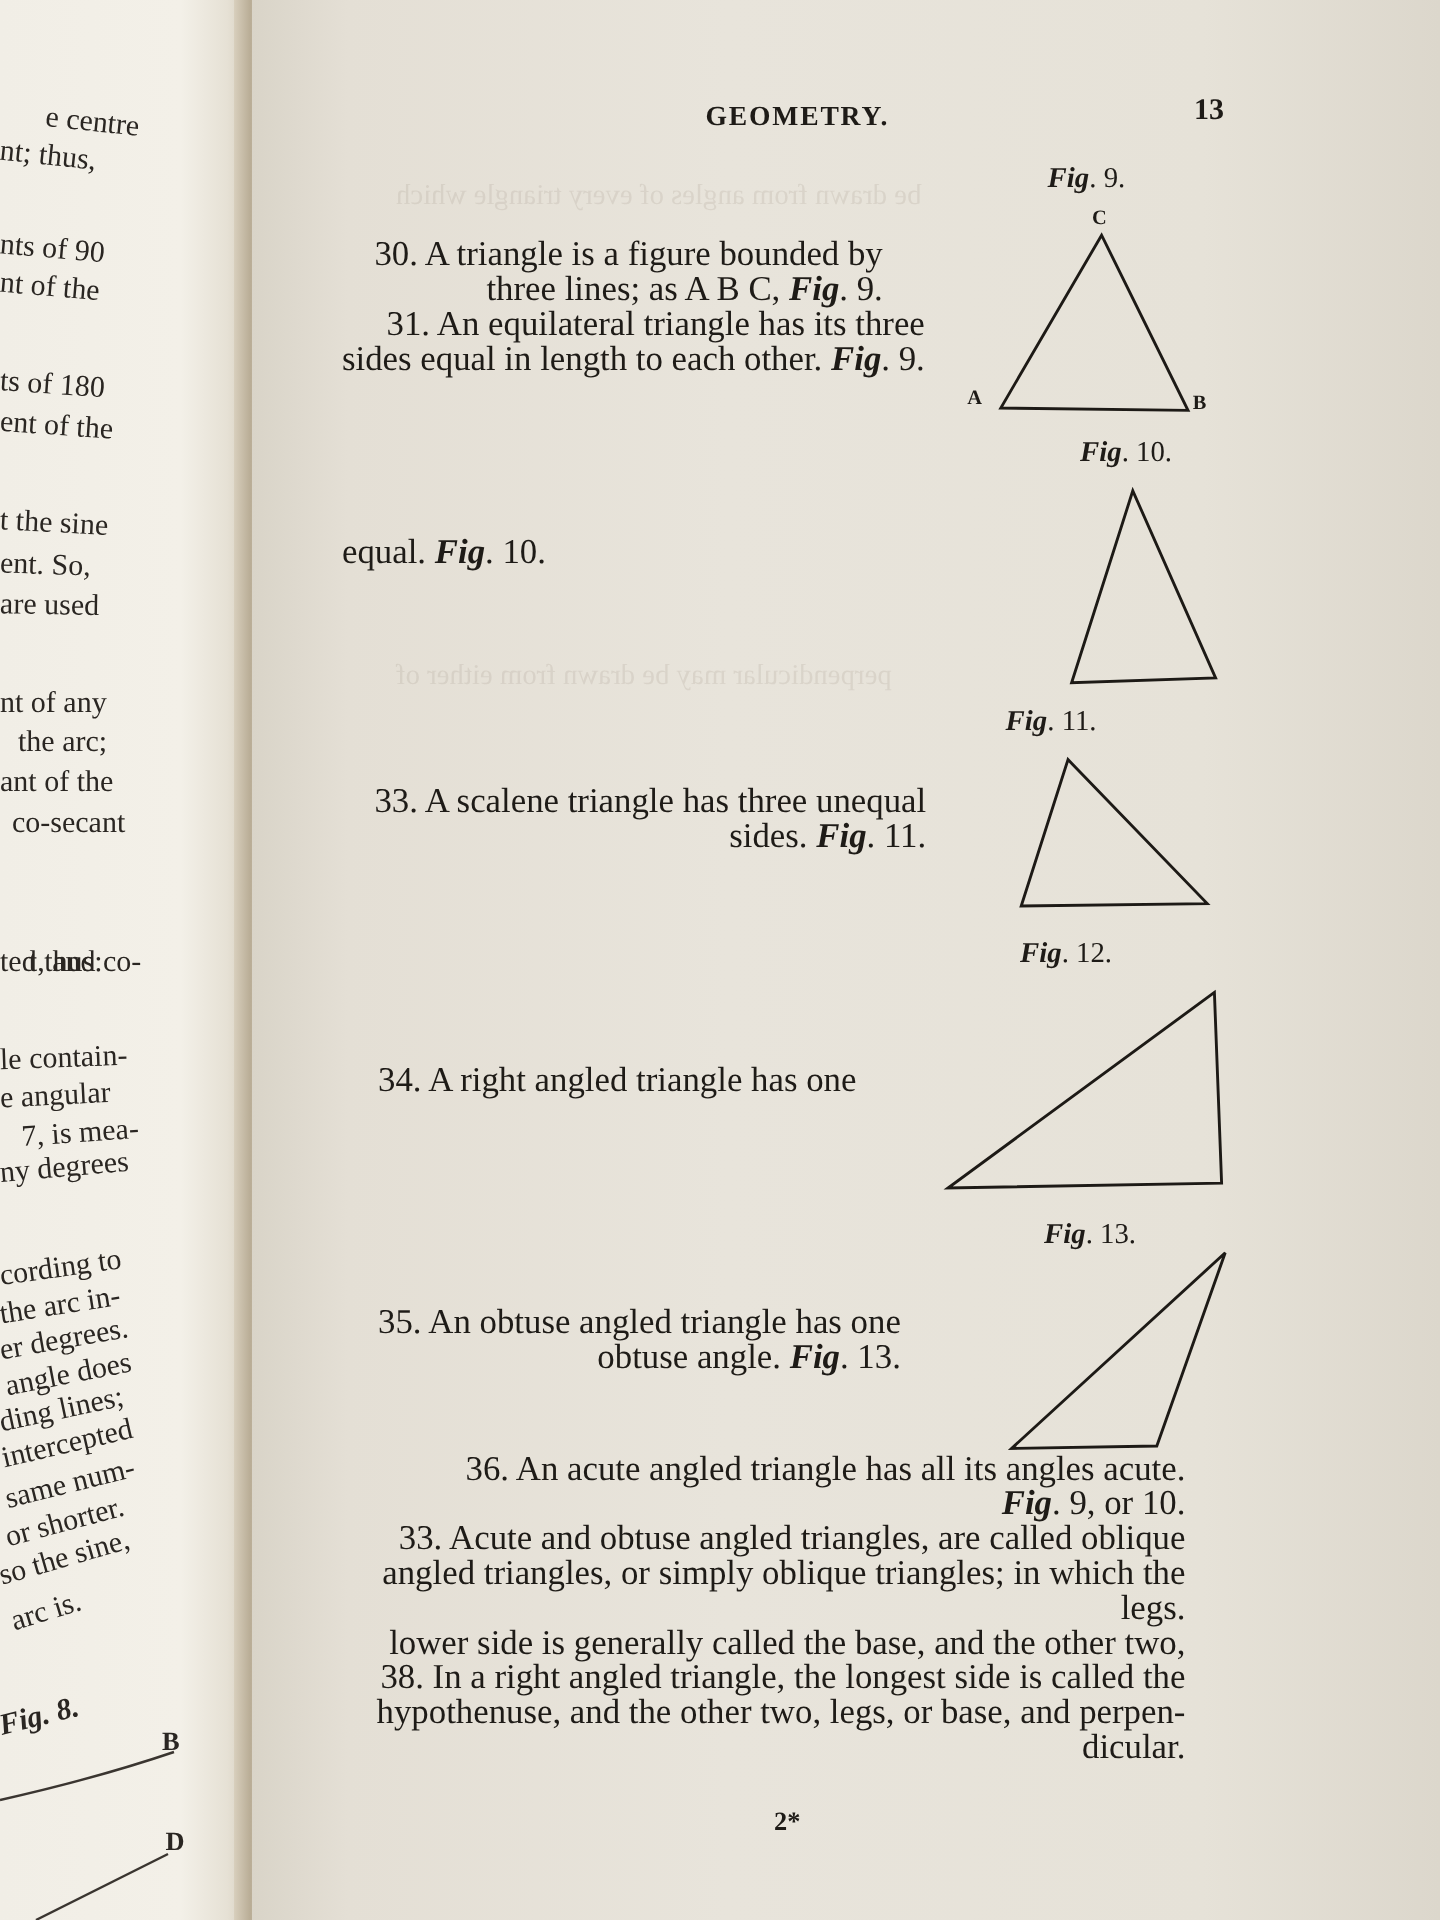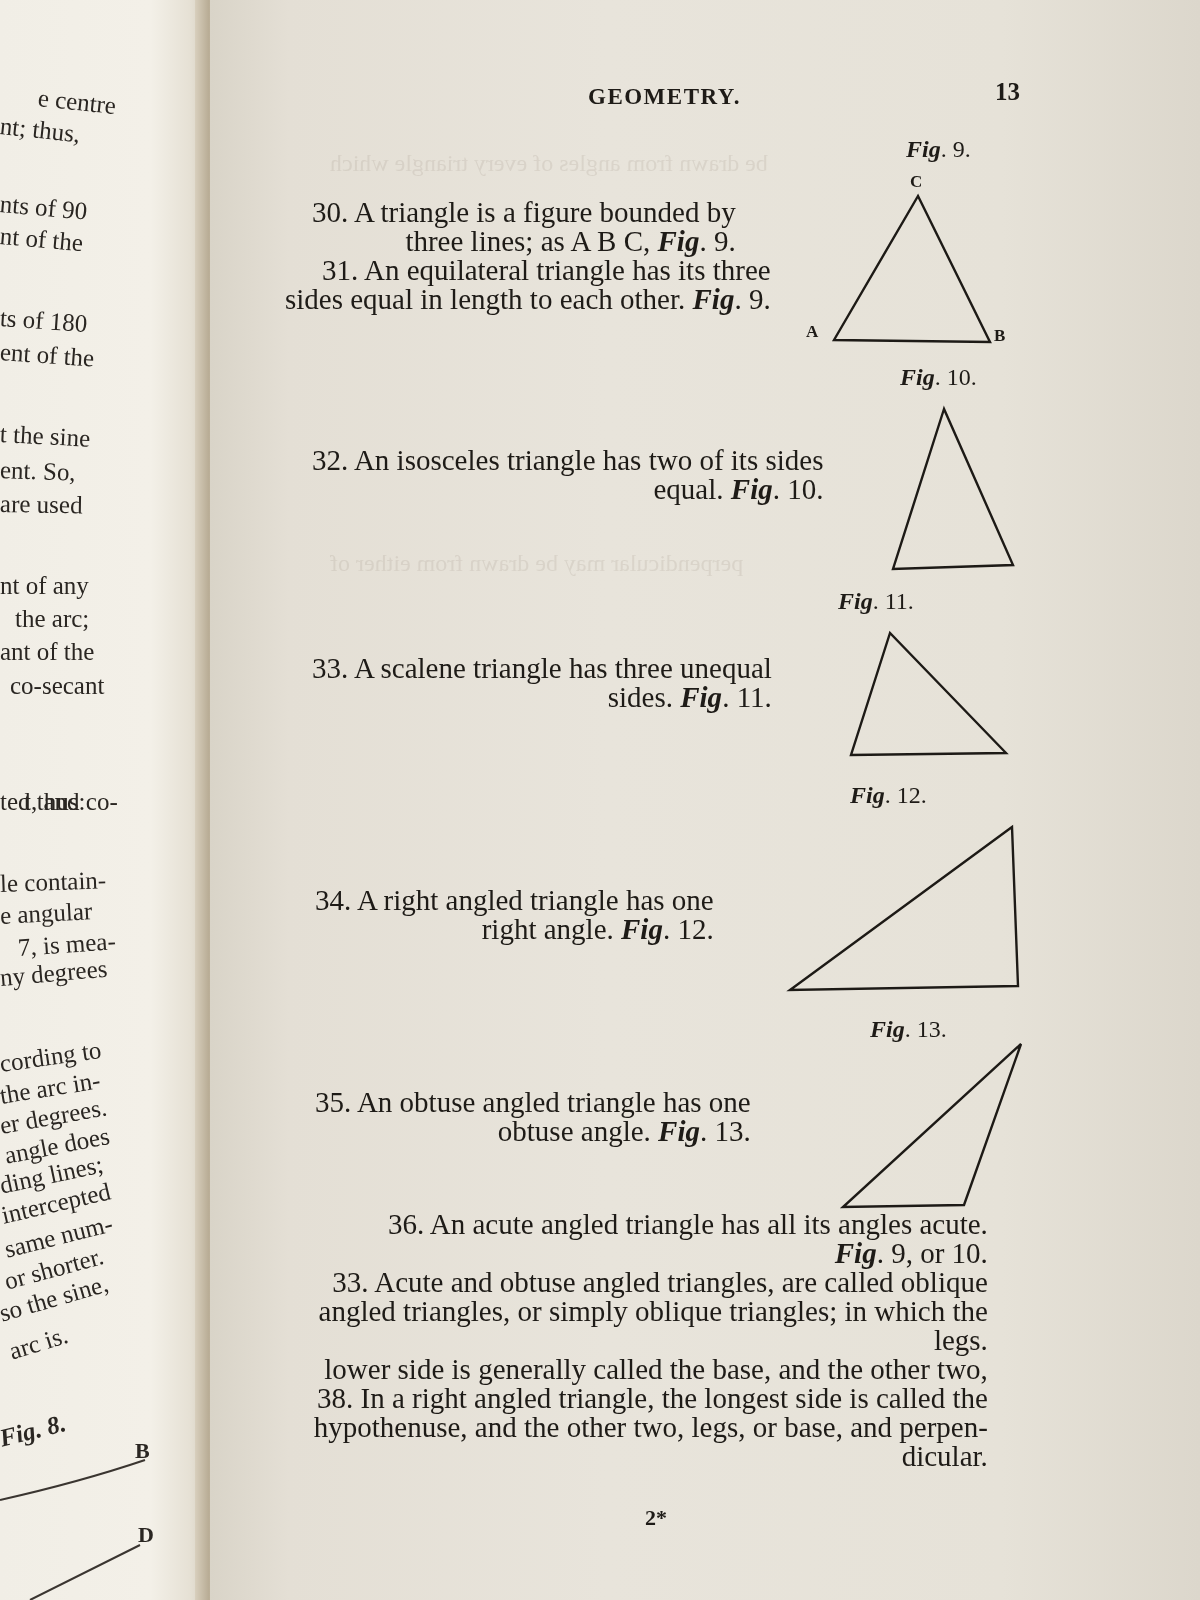--- a/index.html
+++ b/index.html
@@ -109,49 +109,47 @@
 <div id="paragraphs">
     <div class="text-block" style="left: 285px; top: 198px;">
       <span class="text-line indent"><span>30. A triangle is a figure bounded by</span></span>
       <span class="text-line"><span>three lines;  as A B C, </span><span class="fig-ref">Fig</span><span>. 9.</span></span>
     </div>
     <div class="text-block" style="left: 285px; top: 256px;">
       <span class="text-line indent"><span>31. An equilateral triangle has its three</span></span>
       <span class="text-line"><span>sides equal in length to each other. </span><span class="fig-ref">Fig</span><span>. 9.</span></span>
     </div>
     <div class="text-block" style="left: 285px; top: 446px;">
-      <span class="text-line indent"><span>32. An isosceles triangle has two of its sides</span></span>
       <span class="text-line"><span>equal.   </span><span class="fig-ref">Fig</span><span>. 10.</span></span>
     </div>
     <div class="text-block" style="left: 285px; top: 654px;">
       <span class="text-line indent"><span>33. A scalene triangle has three  unequal</span></span>
       <span class="text-line"><span>sides.   </span><span class="fig-ref">Fig</span><span>. 11.</span></span>
     </div>
     <div class="text-block" style="left: 288px; top: 886px;">
       <span class="text-line indent"><span>34. A right angled triangle  has one</span></span>
-      <span class="text-line"><span>right angle.   </span><span class="fig-ref">Fig</span><span>. 12.</span></span>
     </div>
     <div class="text-block" style="left: 288px; top: 1088px;">
       <span class="text-line indent"><span>35. An obtuse angled triangle has one</span></span>
       <span class="text-line"><span>obtuse angle.   </span><span class="fig-ref">Fig</span><span>. 13.</span></span>
     </div>
     <div class="text-block" style="left: 290px; top: 1210px;">
       <span class="text-line indent"><span>36. An acute angled triangle has all its angles acute.</span></span>
       <span class="text-line"><span></span><span class="fig-ref">Fig</span><span>. 9, or 10.</span></span>
       <span class="text-line indent"><span>33. Acute and obtuse angled triangles, are called oblique</span></span>
       <span class="text-line"><span>angled triangles, or simply oblique triangles; in which the</span></span>
       <span class="text-line"><span>legs.</span></span>
       <span class="text-line"><span>lower side is generally called the base, and the other two,</span></span>
       <span class="text-line indent"><span>38. In a right angled triangle, the longest side is called the</span></span>
       <span class="text-line"><span>hypothenuse, and the other two, legs, or base, and perpen-</span></span>
       <span class="text-line"><span>dicular.</span></span>
     </div>
   </div>
 <div id="figures">
-    <div class="fig-caption" style="left: 873px; top: 136px; margin-left: 33px;"><span class="fig-word">Fig</span><span>. 9.</span></div>
+    <div class="fig-caption" style="left: 873px; top: 136px;"><span class="fig-word">Fig</span><span>. 9.</span></div>
     <svg class="figure" width="1200" height="1600" style="left: 0px; top: 0px;">
       <polygon points="918,196 834,340 990,342"></polygon>
     </svg>
     <div class="vertex-label" style="left: 910px; top: 172px;">C</div>
     <div class="vertex-label" style="left: 806px; top: 322px;">A</div>
     <div class="vertex-label" style="left: 994px; top: 326px;">B</div>
     <div class="fig-caption" style="left: 900px; top: 364px;"><span class="fig-word">Fig</span><span>. 10.</span></div>
     <svg class="figure" width="1200" height="1600" style="left: 0px; top: 0px;">
       <polygon points="944,409 893,569 1013,565"></polygon>
     </svg>

